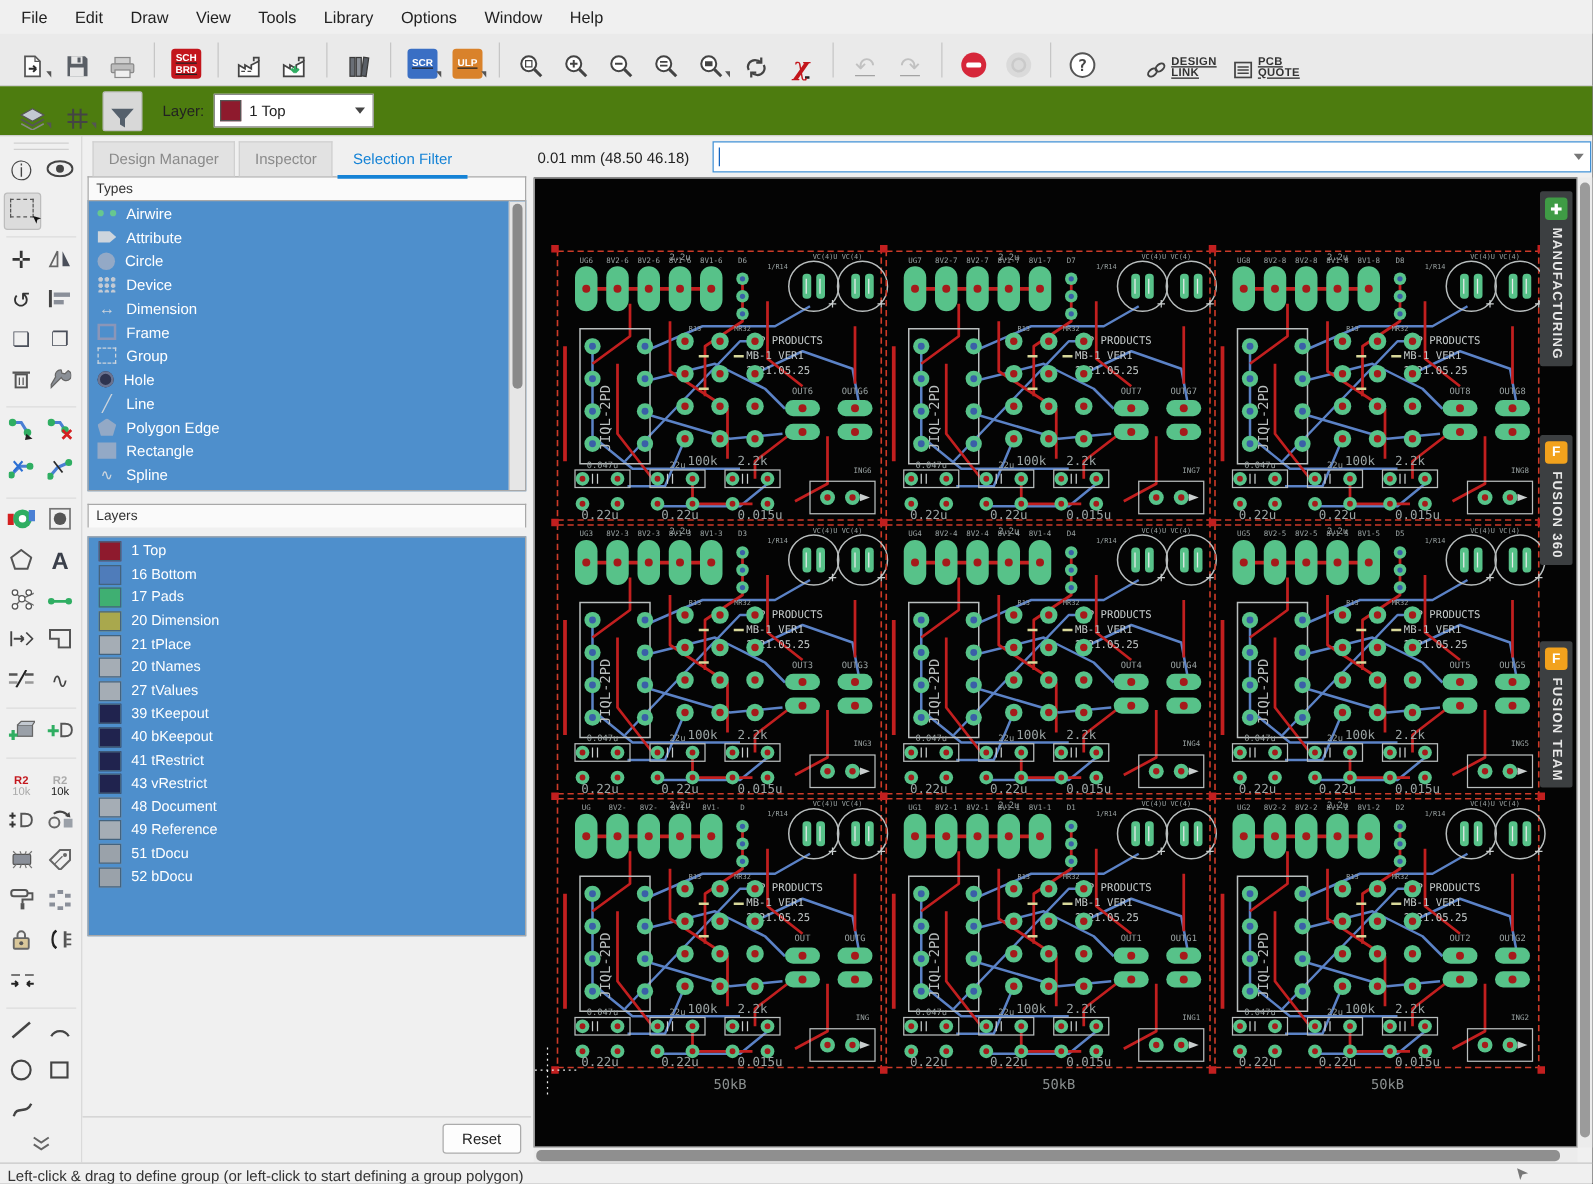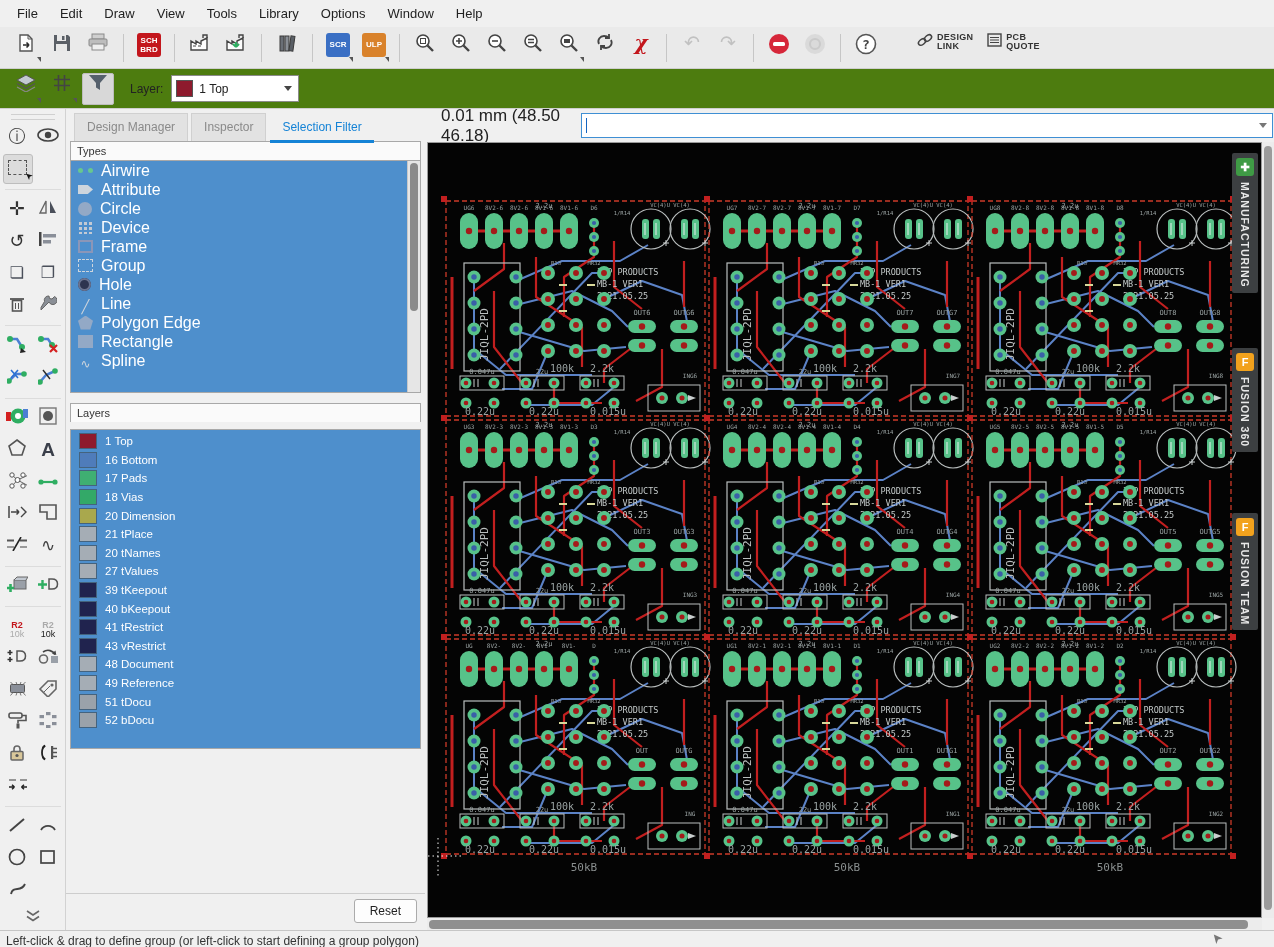--- a/index.html
+++ b/index.html
@@ -7,22 +7,22 @@
        font-family:"Liberation Sans",sans-serif;background:#f0f0f0;color:#222;}
   
   .menubar{position:absolute;left:0;top:0;width:1274px;height:27px;background:#f0f0f0;
            display:flex;align-items:center;padding-left:6px;font-size:13px;}
   .menu-item{padding:5px 11px;color:#222;}
   
   .toolbar{position:absolute;left:0;width:1274px;background:#eaeaea;border-bottom:1px solid #cfcfcf;
            display:flex;align-items:center;padding:0 8px;box-sizing:border-box;}
   #toolbar-top{top:27px;height:42px;}
   #toolbar-second{top:69px;height:40px;background:#4d7c0f;}
-  .tbtn{min-width:30px;height:30px;display:inline-flex;align-items:flex-start;justify-content:center;
-        margin:0 2px;position:relative;border:1px solid transparent;border-radius:2px;}
+  .tbtn{min-width:30px;height:30px;display:inline-flex;align-items:flex-end;justify-content:center;
+        margin:0 2px;position:relative;border:1px solid transparent;border-radius:2px;text-decoration:underline;}
   .tbtn.disabled{opacity:.35;}
   .tbtn.pressed{background:#d8d8d8;border-color:#bdbdbd;}
   .tbtn .caret{position:absolute;right:0;bottom:1px;width:0;height:0;
         border-left:4px solid transparent;border-right:0;border-top:5px solid #555;}
   .tsep{width:1px;height:28px;background:#c6c6c6;margin:0 7px;flex:none;}
   .tspace{width:26px;flex:none;}
   .badge{display:inline-flex;flex-direction:column;align-items:center;justify-content:center;
          width:24px;height:24px;border-radius:3px;color:#fff;font-size:8px;font-weight:bold;line-height:9px;}
   .tlabel{display:inline-flex;flex-direction:column;align-items:flex-start;margin-left:4px;
           font-size:9px;font-weight:bold;line-height:9px;color:#333;letter-spacing:.3px;}
@@ -52,21 +52,21 @@
   #panel{position:absolute;left:66px;top:109px;width:359px;height:821px;background:#f0f0f0;box-sizing:border-box;}
   .tabsrow{display:flex;align-items:flex-end;height:32px;padding-left:8px;gap:3px;}
   .ptab{font-size:12px;color:#8a8a8a;background:#e2e2e2;border:1px solid #d0d0d0;border-bottom:none;
         padding:6px 12px 7px 12px;}
   .ptab.active{background:#f0f0f0;color:#1583d6;border-color:transparent;position:relative;}
   .ptab.active::after{content:"";position:absolute;left:0;right:0;bottom:-2px;height:3px;background:#1583d6;}
   .grphead{margin:0 4px;border:1px solid #a8a8a8;border-bottom:none;background:#fafafa;
            font-size:11px;color:#333;padding:3px 6px;}
   .listbox{margin:0 4px;border:1px solid #a8a8a8;background:#fff;position:relative;overflow:hidden;}
   #types-list{height:231px;background:#4e8fcc;}
-  .trow{display:flex;align-items:center;height:19px;color:#fff;font-size:16px;padding-left:2px;}
+  .trow{display:flex;align-items:center;height:19px;color:#fff;font-size:12px;padding-left:2px;}
   .ti{width:15px;height:13px;margin:0 8px 0 5px;display:inline-block;position:relative;flex:none;
       box-sizing:border-box;text-align:center;}
   .ti-airwire::before,.ti-airwire::after{content:"";position:absolute;top:4px;width:5px;height:5px;border-radius:50%;background:#67c78f;}
   .ti-airwire::before{left:0;} .ti-airwire::after{right:0;}
   .ti-attribute{background:#cdd5dd;clip-path:polygon(0 15%,65% 15%,100% 50%,65% 85%,0 85%);}
   .ti-circle{background:#93a9c6;border-radius:50%;height:14px;width:14px;}
   .ti-device{background-image:radial-gradient(circle,#c3cad4 1.6px,transparent 1.7px);background-size:5px 5px;}
   .ti-dimension::before{content:"↔";color:#cdd5dd;font-size:13px;line-height:13px;}
   .ti-frame{border:2px solid #8b96b8;}
   .ti-group{border:1.6px dashed #cdd5dd;}
@@ -83,21 +83,21 @@
   #layers-list{height:320px;background:#4e8fcc;border:1px solid #a8a8a8;padding:2px 2px;box-sizing:border-box;}
   .lrow{display:flex;align-items:center;height:18.6px;color:#fff;font-size:11.5px;}
   .lsw{width:16px;height:14px;border:1px solid #44637e;margin:0 8px 0 6px;flex:none;}
   .lsw.dotted{background-image:radial-gradient(circle,#5a76c0 1px,transparent 1.2px);background-size:4px 4px;}
   #panel-footer{position:absolute;left:0;right:0;bottom:0;height:36px;border-top:1px solid #cdcdcd;background:#f0f0f0;}
   #reset-btn{position:absolute;right:8px;top:5px;padding:4px 15px;font-size:12px;background:#fdfdfd;
              border:1px solid #ababab;border-radius:3px;color:#222;}
   
   #main{position:absolute;left:425px;top:109px;width:849px;height:821px;background:#f0f0f0;}
   #cmdbar{position:absolute;left:0;top:0;width:849px;height:33px;display:flex;align-items:center;}
-  #coords{font-size:17px;color:#222;margin-left:16px;width:140px;flex:none;}
+  #coords{font-size:12px;color:#222;margin-left:5px;width:140px;flex:none;}
   #cmdinput{flex:1;height:23px;background:#fff;border:1px solid #3f8fd4;margin-right:1px;position:relative;
             display:flex;align-items:center;}
   #cmdinput .caret-bar{width:1px;height:15px;background:#1565c0;margin-left:4px;}
   #cmdinput .dd{position:absolute;right:5px;top:9px;width:0;height:0;border-left:4px solid transparent;
             border-right:4px solid transparent;border-top:5px solid #777;}
   #canvas{position:absolute;left:2px;top:33px;width:835px;height:776px;background:#040404;border:1px solid #9a9a9a;box-sizing:border-box;}
   #vscroll{position:absolute;right:0;top:33px;width:12px;height:776px;background:#ececec;}
   #vscroll .thumb{position:absolute;left:2px;right:2px;top:4px;bottom:8px;background:#9b9b9b;border-radius:4px;}
   #hscroll{position:absolute;left:2px;top:809px;width:835px;height:13px;background:#ececec;}
   #hscroll .thumb{position:absolute;top:2px;bottom:2px;left:2px;right:14px;background:#8f8f8f;border-radius:4px;}
@@ -721,20 +721,24 @@
       </div>
       <div class="trow">
         <span class="ti ti-circle"></span>
         <span>Circle</span>
       </div>
       <div class="trow">
         <span class="ti ti-device"></span>
         <span>Device</span>
       </div>
       <div class="trow">
+        <span class="ti ti-dimension"></span>
+        <span>Dimension</span>
+      </div>
+      <div class="trow">
         <span class="ti ti-frame"></span>
         <span>Frame</span>
       </div>
       <div class="trow">
         <span class="ti ti-group"></span>
         <span>Group</span>
       </div>
       <div class="trow">
         <span class="ti ti-hole"></span>
         <span>Hole</span>
@@ -767,24 +771,20 @@
         <span class="lsw" style="background: rgb(142, 26, 45);"></span>
         <span>1  Top</span>
       </div>
       <div class="lrow">
         <span class="lsw" style="background: rgb(79, 124, 186);"></span>
         <span>16  Bottom</span>
       </div>
       <div class="lrow">
         <span class="lsw" style="background: rgb(63, 175, 114);"></span>
         <span>17  Pads</span>
-      </div>
-      <div class="lrow">
-        <span class="lsw" style="background: rgb(51, 169, 104);"></span>
-        <span>18  Vias</span>
       </div>
       <div class="lrow">
         <span class="lsw" style="background: rgb(169, 168, 77);"></span>
         <span>20  Dimension</span>
       </div>
       <div class="lrow">
         <span class="lsw" style="background: rgb(165, 173, 181);"></span>
         <span>21  tPlace</span>
       </div>
       <div class="lrow">

